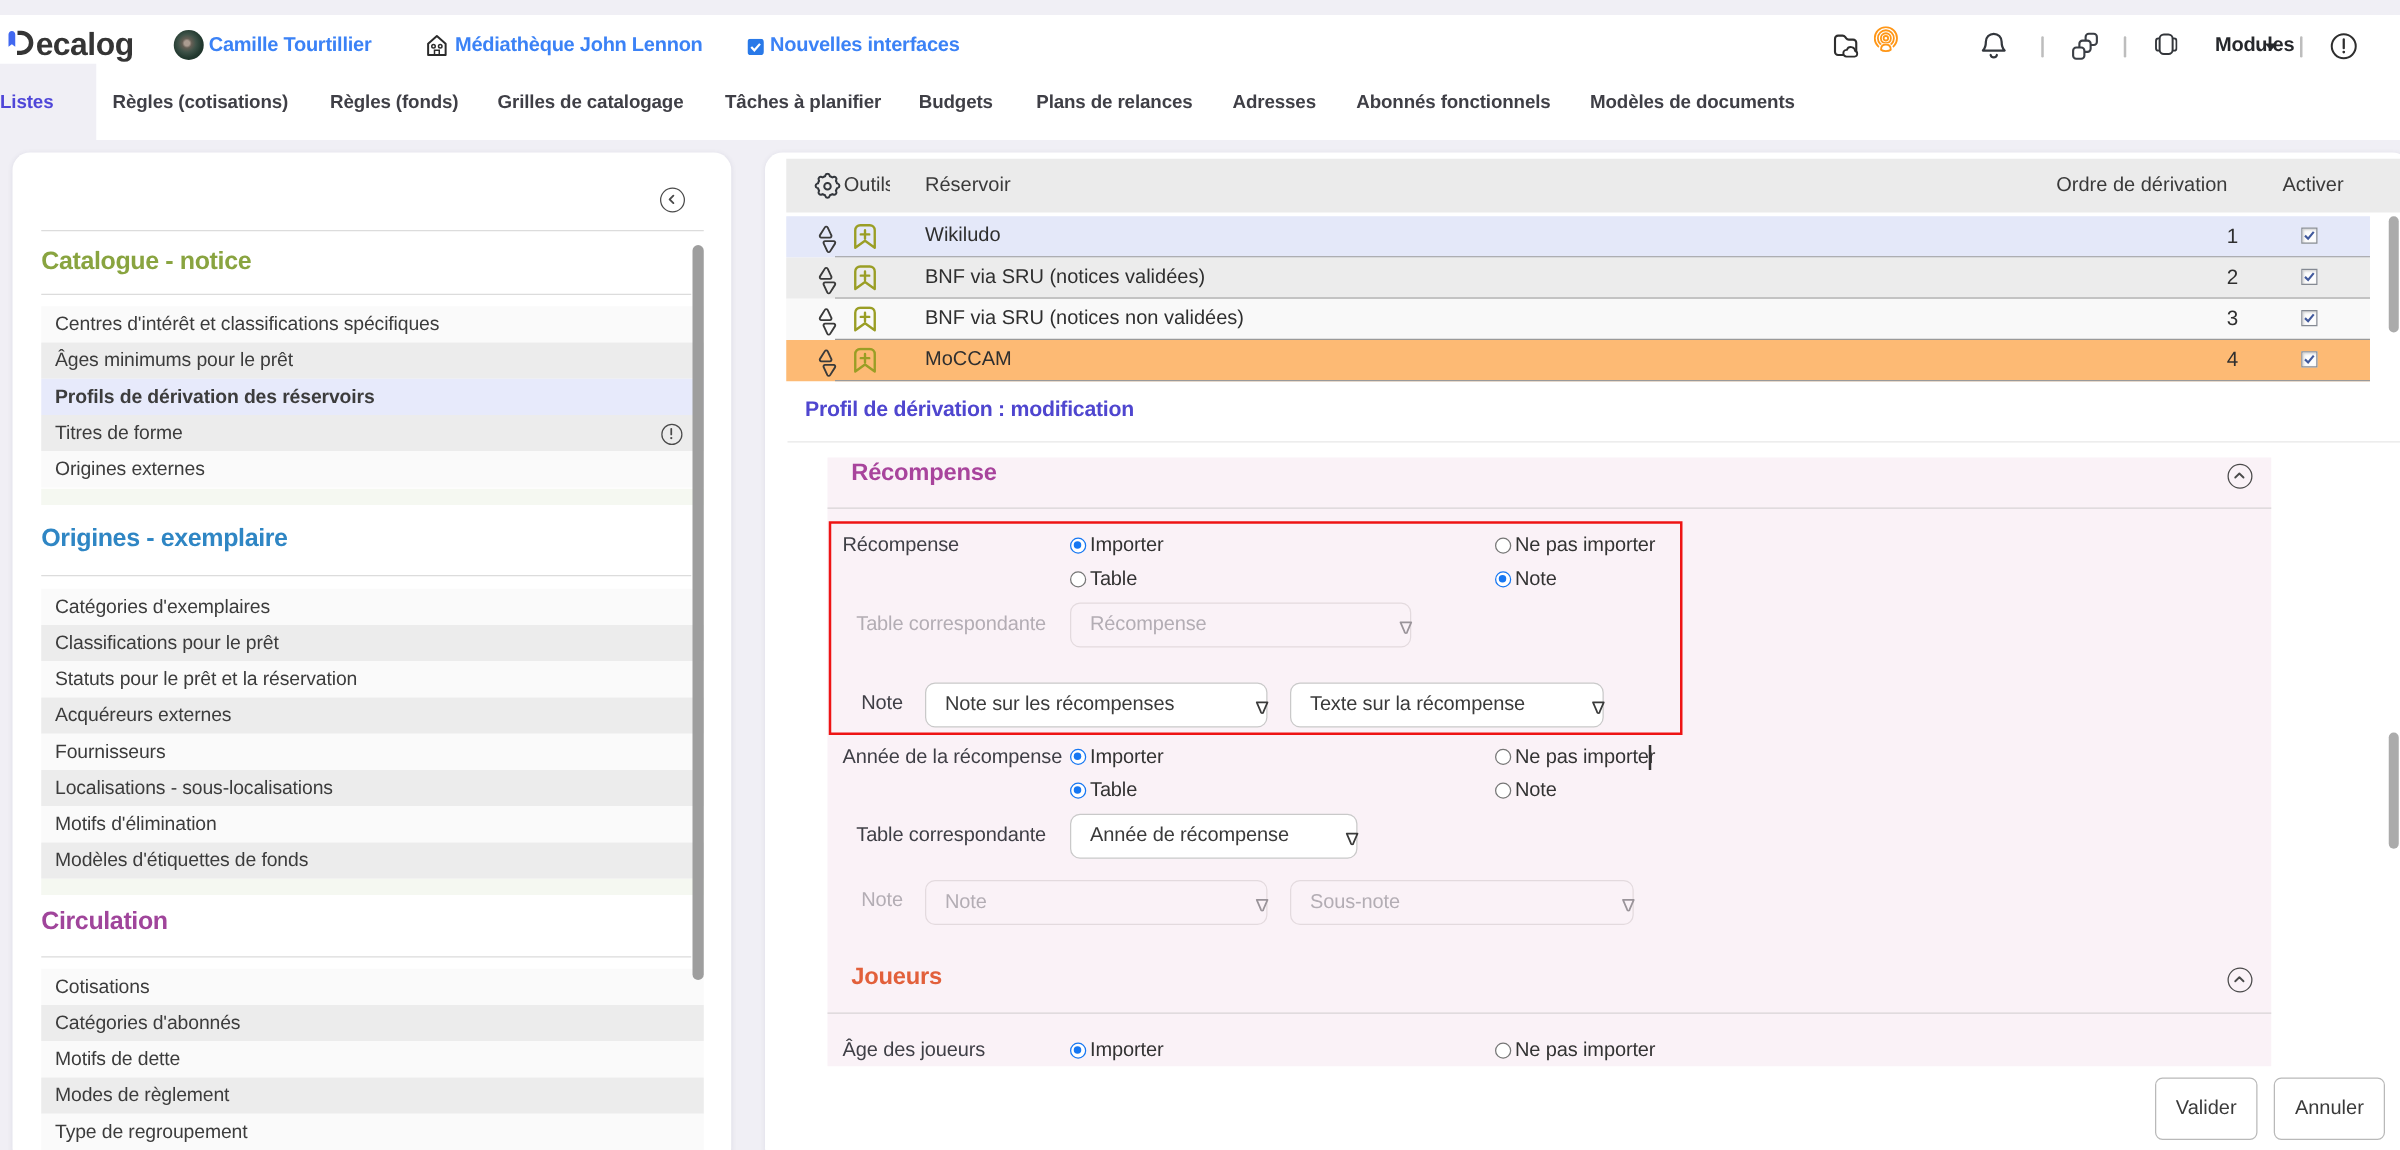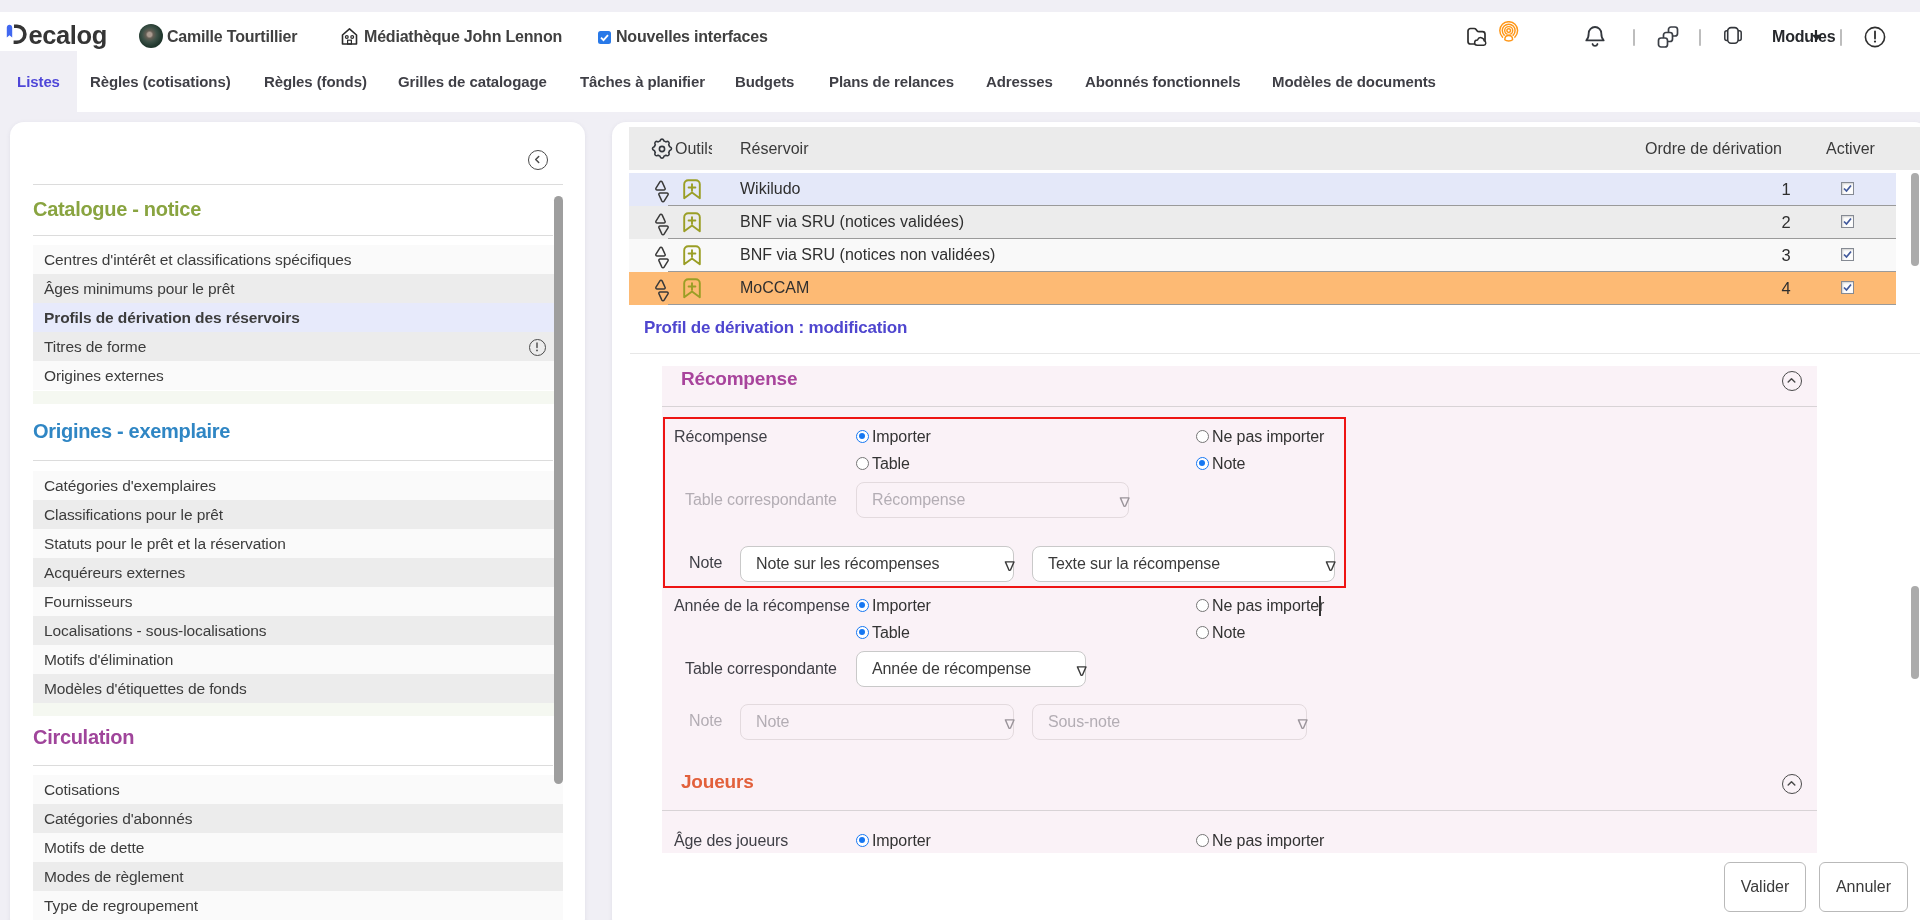--- a/index.html
+++ b/index.html
@@ -2,31 +2,31 @@
 <html><head>
 <meta charset="utf-8">
 <style>
 * { margin:0; padding:0; box-sizing:border-box; }
 html,body { width:1920px; height:920px; overflow:hidden; }
 body { font-family:"Liberation Sans", sans-serif; background:#f0eff5; position:relative; color:#3a3a3a; }
 .abs { position:absolute; }
 
 
 #topbar { position:absolute; left:0; top:0; width:1920px; height:51px; background:#fff; border-bottom:1px solid #d946ef;margin-top:12px; }
-#topbar .uname { position:absolute; left:167px; top:16px; font-size:16px; font-weight:bold; color:#404040; letter-spacing:-0.2px; }
+#topbar .uname { position:absolute; left:167px; top:16px; font-size:16px; font-weight:bold; color:#3b82f6; letter-spacing:-0.2px; }
 #avatar { position:absolute; left:139px; top:12px; width:24px; height:24px; border-radius:50%;
   background:radial-gradient(circle at 44% 44%, #ab9c91 0 11%, #655f55 20%, #3e5248 38%, #22392f 62%, #16281f 100%); }
 .hicon { position:absolute; top:15px; }
 .vsep { position:absolute; top:17px; width:2px; height:17px; background:#bdbdbd; border-radius:1px; }
 
 
 #nav { position:absolute; left:0; top:51px; width:1920px; height:61px; background:#fff; }
 #nav span { position:absolute; top:0; line-height:61px; font-size:15px; font-weight:bold; color:#3f3f46; letter-spacing:-0.1px; }
 #tab-active { position:absolute; left:0; top:0; width:77px; height:61px; background:#f0eff5; }
-#tab-active span { position:static; display:block; text-align:center; color:#4f46d8; line-height:61px; font-size:15px; font-weight:bold; }
+#tab-active span { position:static; display:block; text-align:left; color:#4f46d8; line-height:61px; font-size:15px; font-weight:bold; }
 
 
 #sidebar { position:absolute; left:10px; top:122px; width:575px; height:810px; background:#fff; border-radius:14px; box-shadow:0 1px 4px rgba(80,80,120,0.10); }
 .circbtn { position:absolute; width:20px; height:20px; border:1.5px solid #4a4a4a; border-radius:50%; }
 .shr { position:absolute; height:1px; background:#dcdcdc; }
 .shead { position:absolute; left:23px; font-size:20px; font-weight:bold; letter-spacing:-0.3px; }
 .sitem { height:29px; line-height:29px; padding-left:11px; font-size:15.5px; color:#3c3c3c; letter-spacing:-0.1px; white-space:nowrap; }
 .sg1 { background:#fafafa; }
 .sg2 { background:#ececec; }
 .ssel { background:#e7eafb; font-weight:bold; }
@@ -314,21 +314,21 @@
           <path d="M1.4 1.9 h8.6 l-3.2 7.4 a0.8 0.8 0 0 1-2.2 0 Z" fill="none" stroke="#9a949a" stroke-width="1.4" stroke-linejoin="round" stroke-linecap="round"></path>
         </svg>
     </div>
 
     <div class="flabel" style="left:27px;top:188px">Note</div>
     <div class="sel-box sel-en" style="left:78px;top:180px;width:274px">Note sur les récompenses
       <svg class="caret" width="12" height="12" viewBox="0 0 12 12">
           <path d="M1.4 1.9 h8.6 l-3.2 7.4 a0.8 0.8 0 0 1-2.2 0 Z" fill="none" stroke="#3a3a3a" stroke-width="1.4" stroke-linejoin="round" stroke-linecap="round"></path>
         </svg>
     </div>
-    <div class="sel-box sel-en" style="left:370px;top:180px;width:303px">Texte sur la récompense
+    <div class="sel-box sel-en" style="left:370px;top:180px;width:251px">Texte sur la récompense
       <svg class="caret" width="12" height="12" viewBox="0 0 12 12">
           <path d="M1.4 1.9 h8.6 l-3.2 7.4 a0.8 0.8 0 0 1-2.2 0 Z" fill="none" stroke="#3a3a3a" stroke-width="1.4" stroke-linejoin="round" stroke-linecap="round"></path>
         </svg>
     </div>
 
     <div class="flabel" style="left:12px;top:231px">Année de la récompense</div>
     <div class="radio sel" style="left:194px;top:233px"></div>
       <div class="rlabel" style="left:210px;top:231px">Importer</div>
     <div class="radio" style="left:534px;top:233px"></div>
       <div class="rlabel" style="left:550px;top:231px">Ne pas importer</div>

